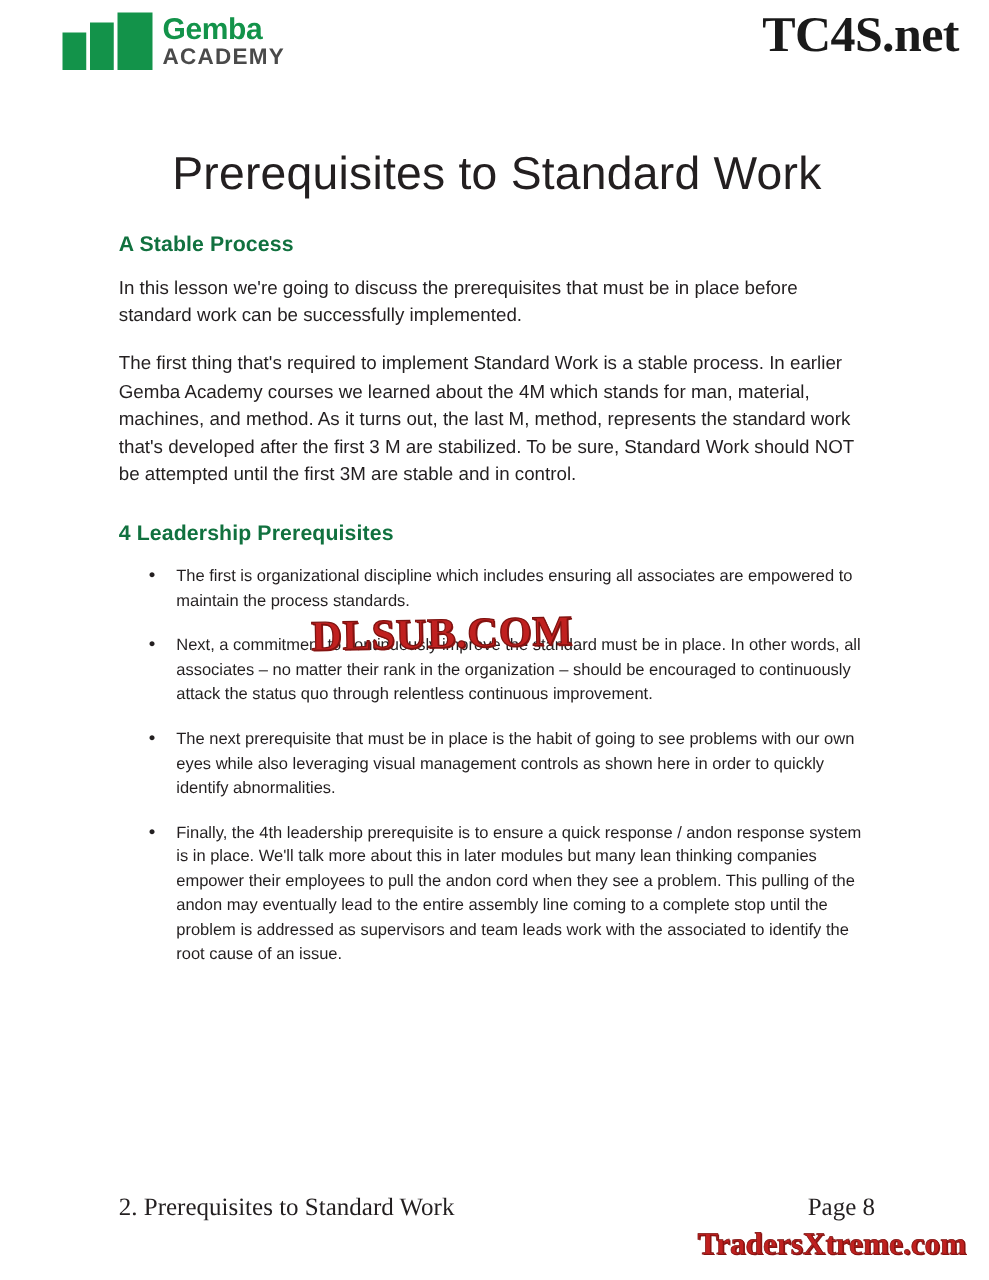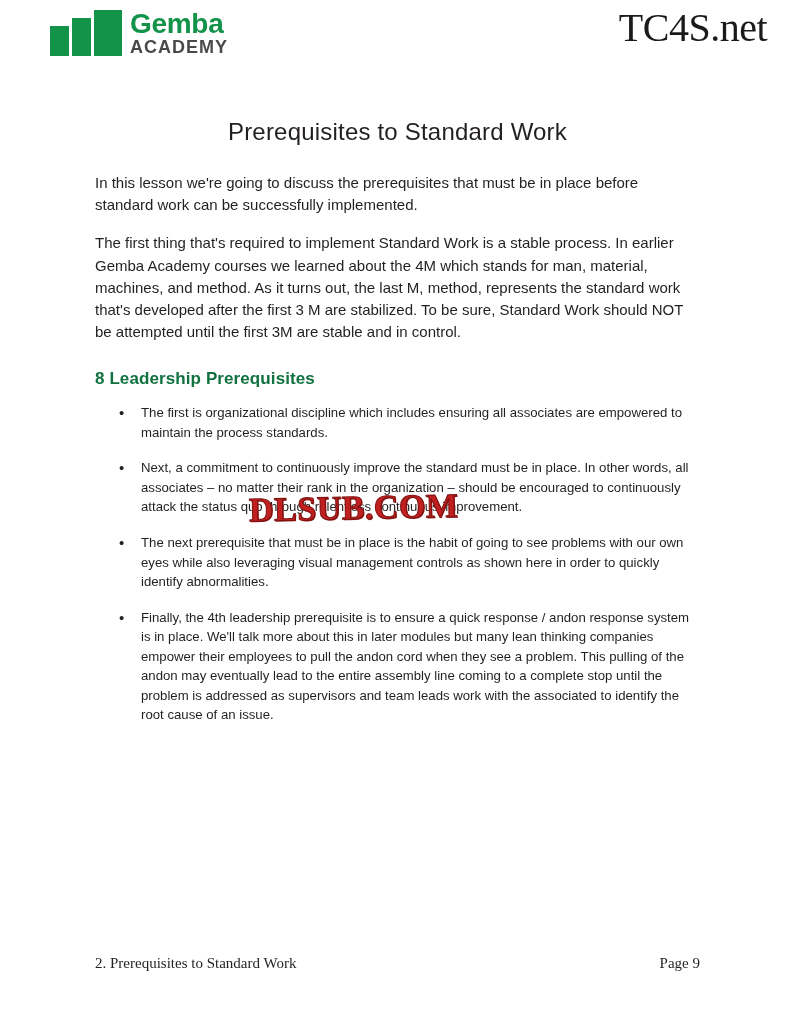--- a/index.html
+++ b/index.html
@@ -51,51 +51,51 @@
     width: 19px;
     background: #13934a;
   }
   .logo-mark .b1 { left: 0px;  height: 30px; }
   .logo-mark .b2 { left: 22px; height: 38px; }
   .logo-mark .b3 { left: 44px; height: 46px; width: 28px; }
   .logo-text {
     line-height: 1.0;
   }
   .logo-text .l1 {
-    font-size: 28px;
+    font-size: 24px;
     font-weight: bold;
     color: #13934a;
     letter-spacing: -0.3px;
   }
   .logo-text .l2 {
     font-size: 18px;
     font-weight: bold;
     color: #4a4a4a;
     letter-spacing: 1px;
   }
   .watermark-tc4s {
     position: absolute;
     right: 24px;
     top: 4px;
     font-family: "Liberation Serif", serif;
-    font-weight: normal;
+    font-weight: bold;
     font-size: 40px;
     color: #1a1a1a;
     letter-spacing: -0.5px;
   }
 
   
   .content {
     position: absolute;
     left: 95px;
     top: 118px;
     width: 605px;
   }
   .doc-title {
-    font-size: 24px;
+    font-size: 37px;
     font-weight: normal;
     text-align: center;
     margin: 0 0 26px 0;
     color: #231f20;
     letter-spacing: 0.2px;
   }
   h2.section {
     color: #13734a;
     color: #11713f;
     font-size: 17px;
@@ -148,21 +148,21 @@
     pointer-events: none;
   }
 
   
   .footer {
     position: absolute;
     left: 95px;
     top: 955px;
     width: 605px;
     font-family: "Liberation Serif", serif;
-    font-size: 15px;
+    font-size: 20px;
     color: #231f20;
     display: flex;
     justify-content: space-between;
   }
   .watermark-traders {
     position: absolute;
     right: 18px;
     bottom: 14px;
     font-family: "Liberation Serif", serif;
     font-weight: bold;
@@ -189,35 +189,37 @@
         <div class="l2">ACADEMY</div>
       </div>
     </div>
     <div class="watermark-tc4s">TC4S.net</div>
   </div>
 
   <div class="content">
 
     <h1 class="doc-title">Prerequisites to Standard Work</h1>
 
+    <h2 class="section">A Stable Process</h2>
     <p class="para">In this lesson we're going to discuss the prerequisites that must be in place before standard work can be successfully implemented.</p>
     <p class="para">The first thing that's required to implement Standard Work is a stable process.  In earlier Gemba Academy courses we learned about the 4M which stands for man, material, machines, and method.  As it turns out, the last M, method, represents the standard work that's developed after the first 3 M are stabilized.  To be sure, Standard Work should NOT be attempted until the first 3M are stable and in control.</p>
 
-    <h2 class="section second">8 Leadership Prerequisites</h2>
+    <h2 class="section second">4 Leadership Prerequisites</h2>
 
     <ul class="bullets">
       <li>The first is organizational discipline which includes ensuring all associates are empowered to maintain the process standards.</li>
       <li>Next, a commitment to continuously improve the standard must be in place.  In other words, all associates – no matter their rank in the organization – should be encouraged to continuously attack the status quo through relentless continuous improvement.</li>
       <li>The next prerequisite that must be in place is the habit of going to see problems with our own eyes while also leveraging visual management controls as shown here in order to quickly identify abnormalities.</li>
       <li>Finally, the 4th leadership prerequisite is to ensure a quick response / andon response system is in place.  We'll talk more about this in later modules but many lean thinking companies empower their employees to pull the andon cord when they see a problem.  This pulling of the andon may eventually lead to the entire assembly line coming to a complete stop until the problem is addressed as supervisors and team leads work with the associated to identify the root cause of an issue.</li>
     </ul>
 
   </div>
 
   <div class="watermark-dlsub">DLSUB.COM</div>
 
   <div class="footer">
     <span>2. Prerequisites to Standard Work</span>
-    <span>Page 9</span>
+    <span>Page 8</span>
   </div>
 
+  <div class="watermark-traders">TradersXtreme.com</div>
 
 </div>
 
 </body></html>

